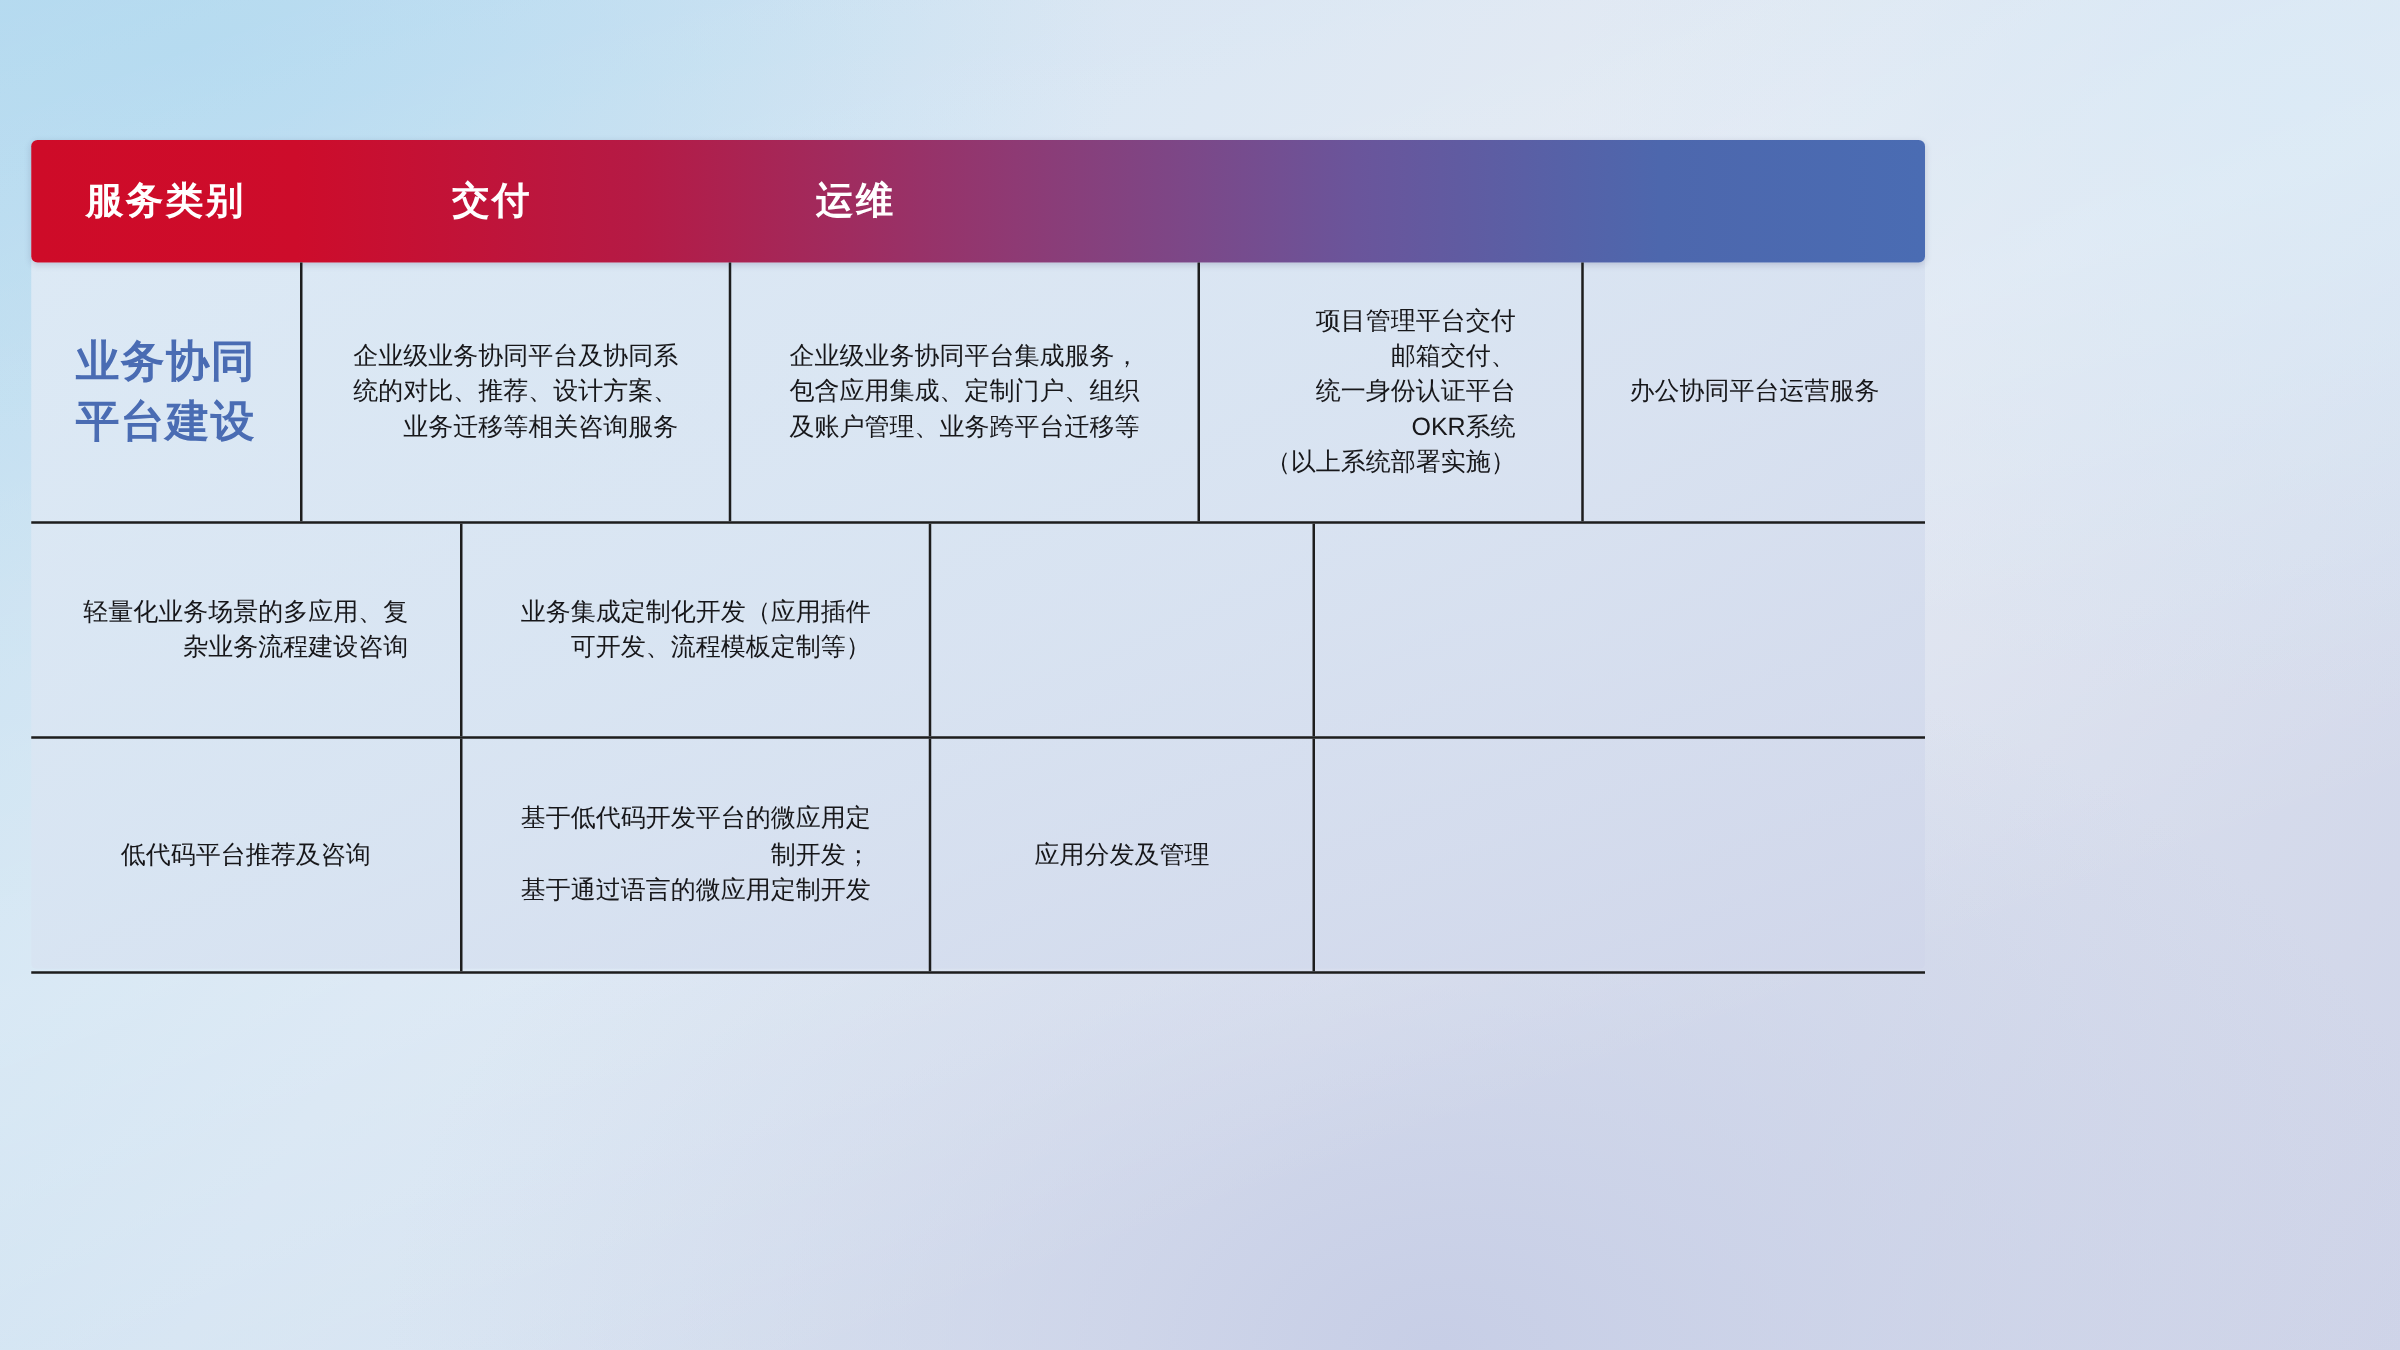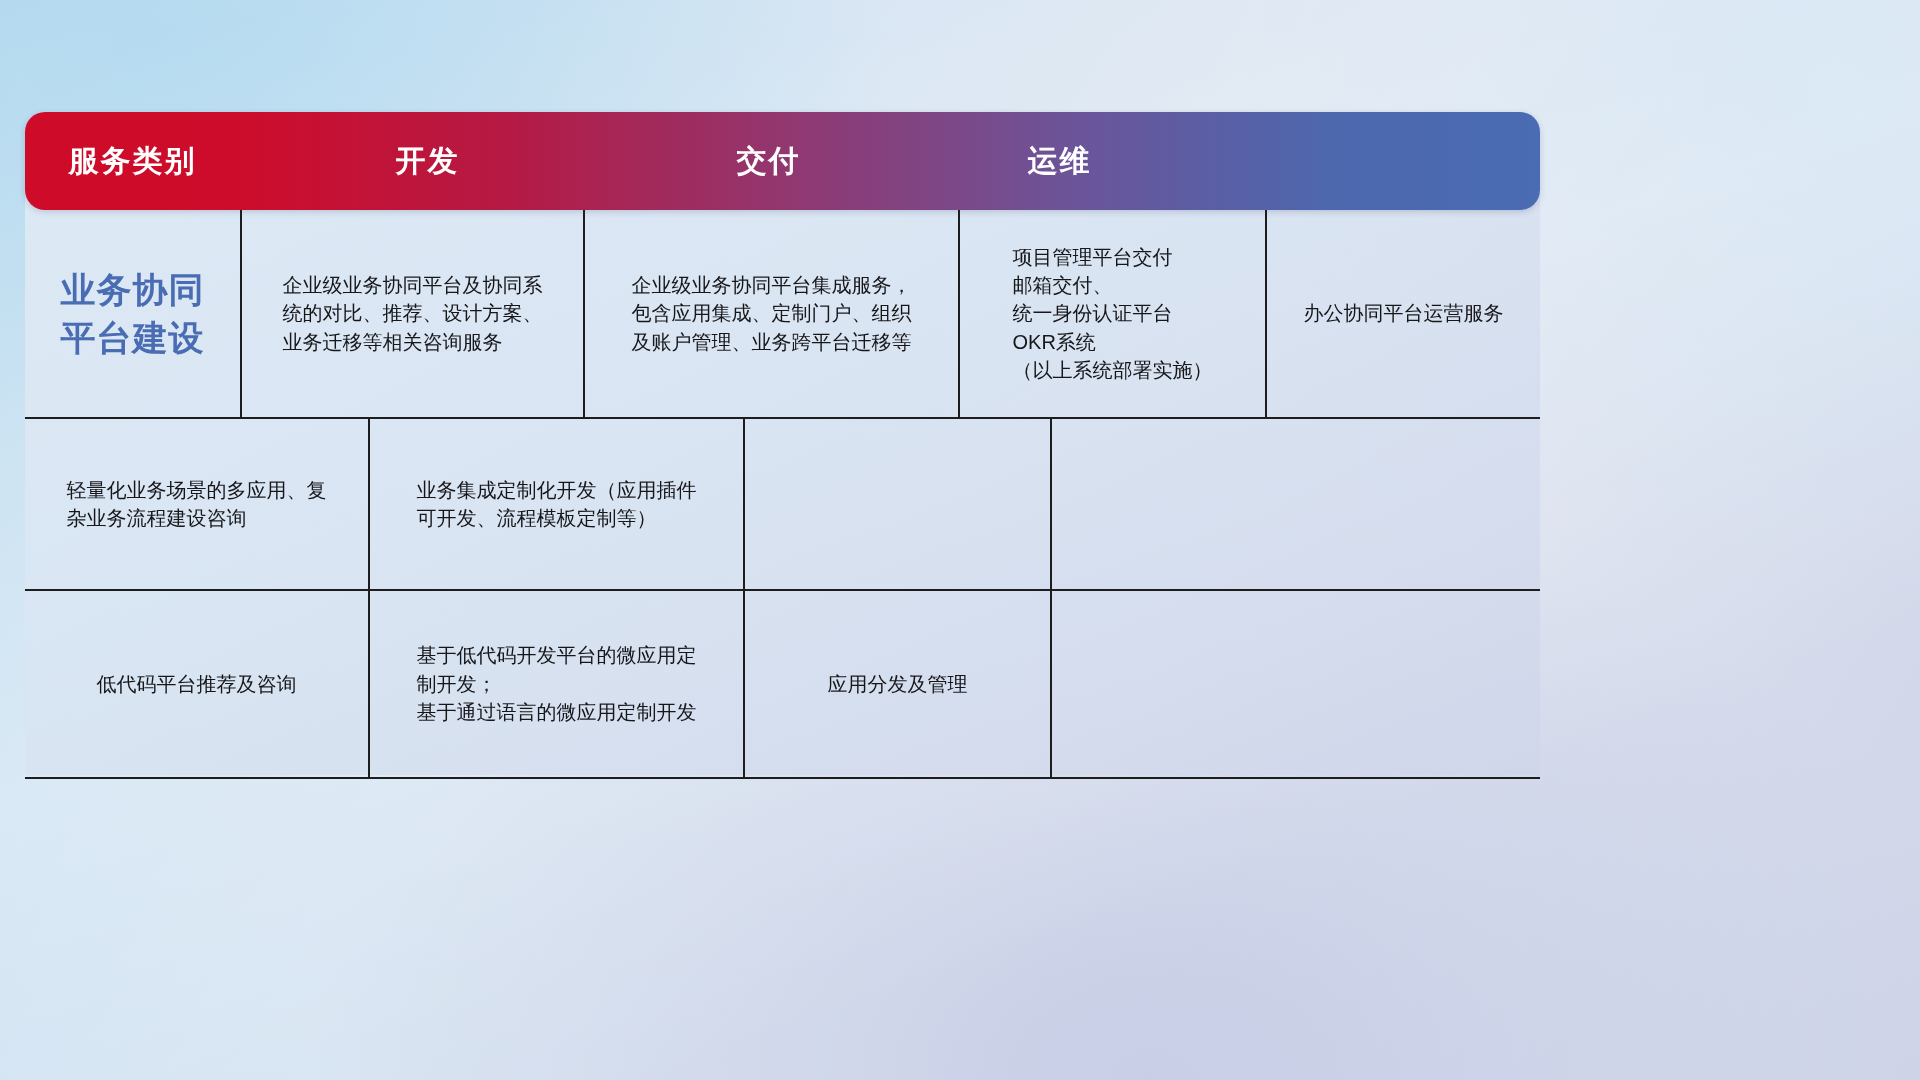--- a/index.html
+++ b/index.html
@@ -18,39 +18,39 @@
     pointer-events:none;}
 
   .table-card{
     position:absolute;left:25px;top:112px;width:1515px;height:663px;
     background:linear-gradient(155deg,rgba(226,236,246,.88) 0%,rgba(216,228,242,.86) 45%,rgba(208,214,234,.86) 100%);
     border-radius:22px 22px 4px 4px;
   }
 
   .thead{
     position:relative;height:98px;
-    border-radius:20px;
+    border-radius:5px;
     background:linear-gradient(90deg,#ce0b28 0%,#cd0c2b 14%,#b51a45 32%,#8e3a74 52%,#6a559b 70%,#4d67ad 86%,#4a6cb3 100%);
     display:flex;align-items:center;
     box-shadow:0 2px 6px rgba(40,40,90,.18);
   }
   .th{
     color:#ffffff;font-weight:bold;font-size:30px;letter-spacing:2px;
     text-align:center;line-height:1;
   }
 
   .tbody{position:relative;}
   .trow{display:flex;position:relative;}
   .trow + .trow{border-top:2px solid #1d1d1d;}
   .tbody{border-bottom:2px solid #1d1d1d;}
 
   .td{
     box-sizing:border-box;
     display:flex;align-items:center;justify-content:center;
-    text-align:left;
+    text-align:right;
     color:#17171a;font-size:20px;line-height:1.42;
     padding:10px 12px;
   }
   .td + .td{border-left:2px solid #1d1d1d;}
   .td.cat{
     border-left:none;
     color:#4a6cb3;font-weight:bold;font-size:35px;line-height:1.35;letter-spacing:1px;
   }
 
   
@@ -68,21 +68,20 @@
 </style>
 </head>
 <body>
 
 <div class="bg-wash"></div>
 
 <div class="table-card">
 
   <div class="thead">
     <div class="th c0">服务类别</div>
-    <div class="th c2">开发</div>
     <div class="th c3">交付</div>
     <div class="th c4">运维</div>
   </div>
 
   <div class="tbody">
 
     <div class="trow r0">
       <div class="td cat c0 nowrap-lines">业务协同
 平台建设</div>
       <div class="td c1 nowrap-lines">企业级业务协同平台及协同系

